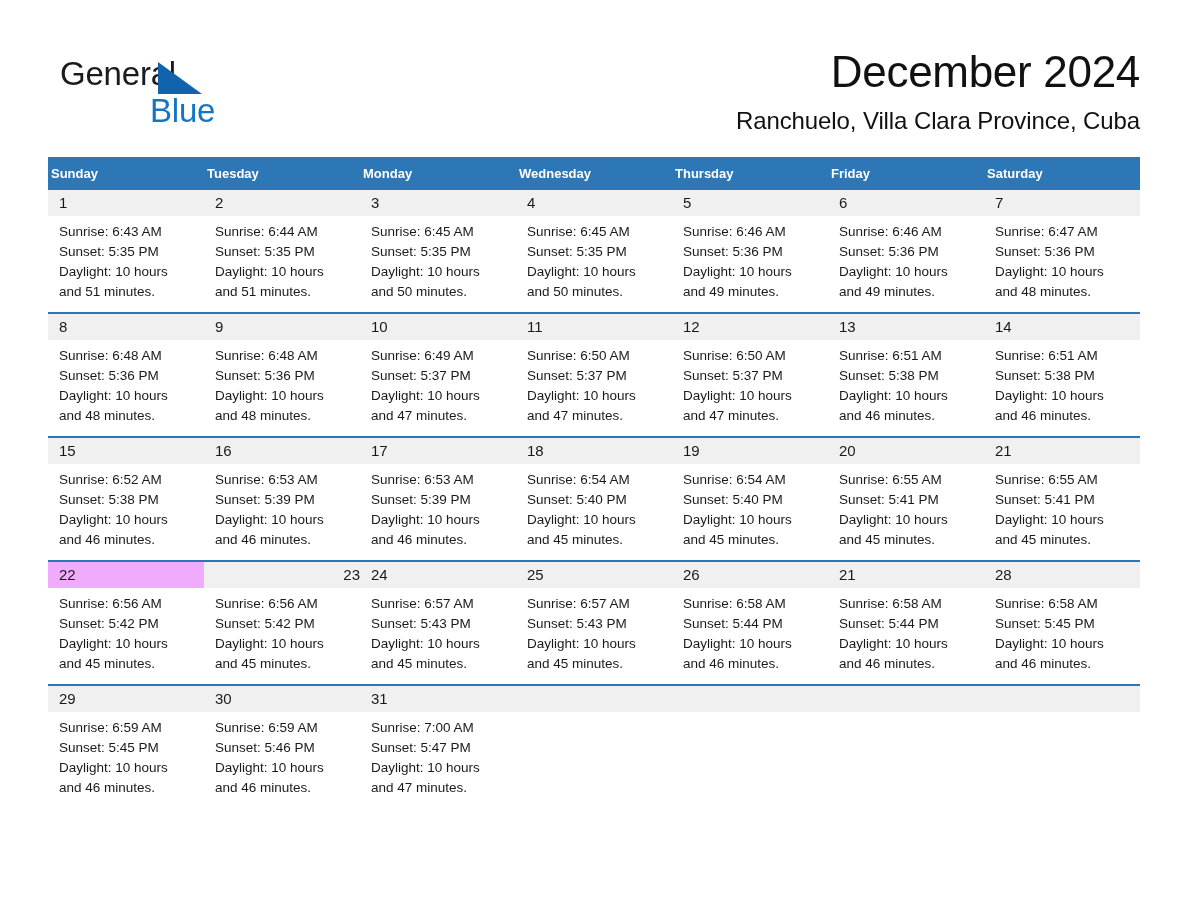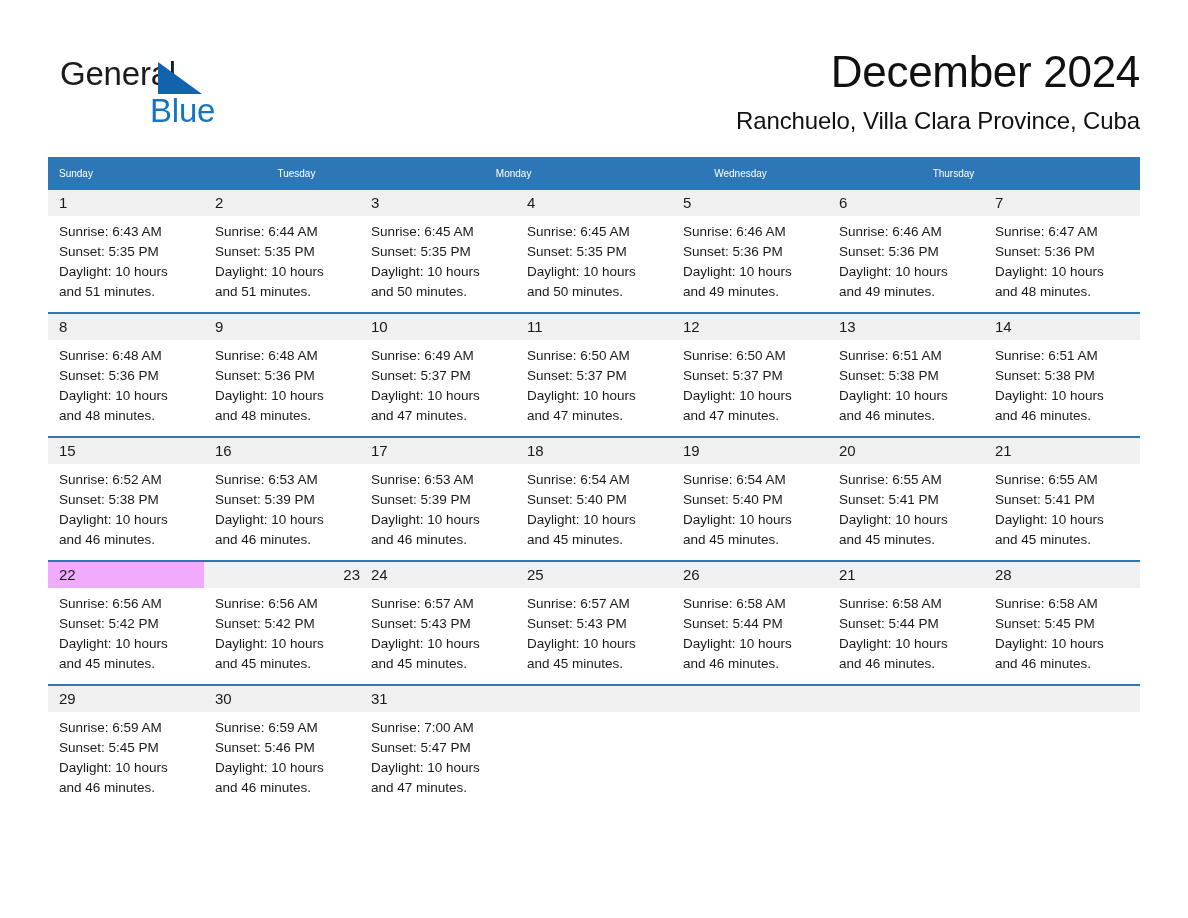--- a/index.html
+++ b/index.html
@@ -98,26 +98,27 @@
     width: 1092px;
   }
   .weekhead {
     display: flex;
     background: #2e77b6;
     height: 33px;
   }
   .weekhead .wd {
     flex: 1 1 0;
     color: #ffffff;
-    font-size: 10px;
+    font-size: 13px;
     line-height: 33px;
-    padding-left: 11px;
+    padding-left: 3px;
     box-sizing: border-box;
     white-space: nowrap;
     overflow: hidden;
+    font-weight: bold;
   }
 
   .week {
     display: flex;
     border-top: 2px solid #2e77b6;
     margin-top: 10px;
   }
   .week.first {
     border-top: 0;
     margin-top: 0;
@@ -170,20 +171,22 @@
   </div>
 
   <div class="calendar">
 
     <div class="weekhead" style="background: rgb(46, 119, 182);">
       <div class="wd">Sunday</div>
       <div class="wd">Tuesday</div>
       <div class="wd">Monday</div>
       <div class="wd">Wednesday</div>
       <div class="wd">Thursday</div>
+      <div class="wd">Friday</div>
+      <div class="wd">Saturday</div>
     </div>
 
     <div id="weeks-container">
         <div class="week first">
           <div class="cell">
             <div class="daynum" style="background: rgb(240, 240, 240);">1</div>
             <div class="info">
               <div>Sunrise: 6:43 AM</div>
               <div>Sunset: 5:35 PM</div>
               <div>Daylight: 10 hours</div>

